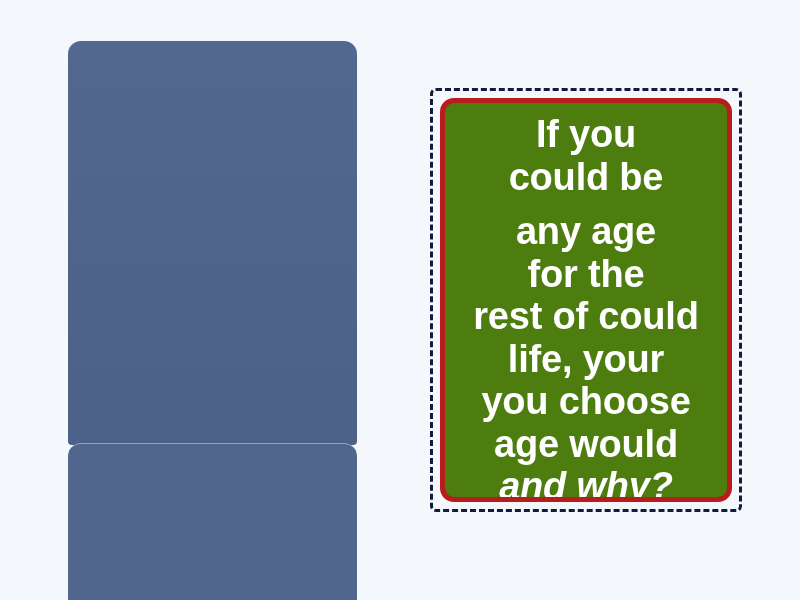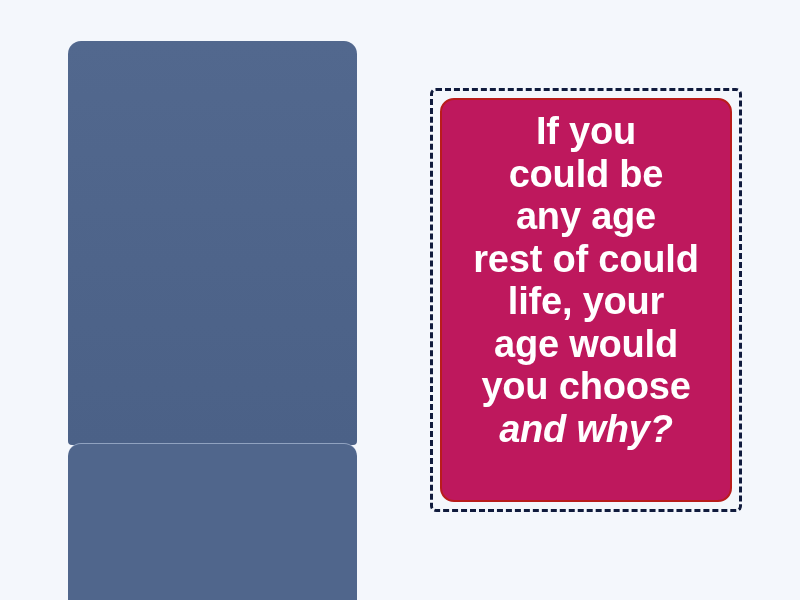--- a/index.html
+++ b/index.html
@@ -62,22 +62,22 @@
     box-sizing: border-box;
     border: 3px dashed #101b3d;
     border-radius: 6px;
     padding: 7px;
     background: #f4f7fc;
   }
   #flashcard {
     width: 100%;
     height: 100%;
     box-sizing: border-box;
-    background: #be185d;
-    border: 2px solid #b91c1c;
+    background: #4d7c0f;
+    border: 5px solid #b91c1c;
     border-radius: 14px;
     display: flex;
     align-items: flex-start;
     justify-content: center;
     overflow: hidden;
   }
   #flashcard-text {
     color: #ffffff;
     font-family: "Liberation Sans", sans-serif;
     font-weight: bold;
@@ -123,23 +123,24 @@
       </div>
 
     <div class="deck-top"></div>
   </div>
 
   <div id="flashcard-wrap">
     <div id="flashcard">
       <p id="flashcard-text">
           <span style="display: block;">If you</span>
           <span style="display: block;">could be</span>
-          <span style="display: block;">any age</span>
+          <span style="display: block; margin-top: 12px;">any age</span>
+          <span style="display: block;">for the</span>
           <span style="display: block;">rest of could</span>
           <span style="display: block;">life, your</span>
+          <span style="display: block;">you choose</span>
           <span style="display: block;">age would</span>
-          <span style="display: block;">you choose</span>
           <span style="display: block; font-style: italic;">and why?</span>
         </p>
     </div>
   </div>
 
 </div>
 
 </body></html>

